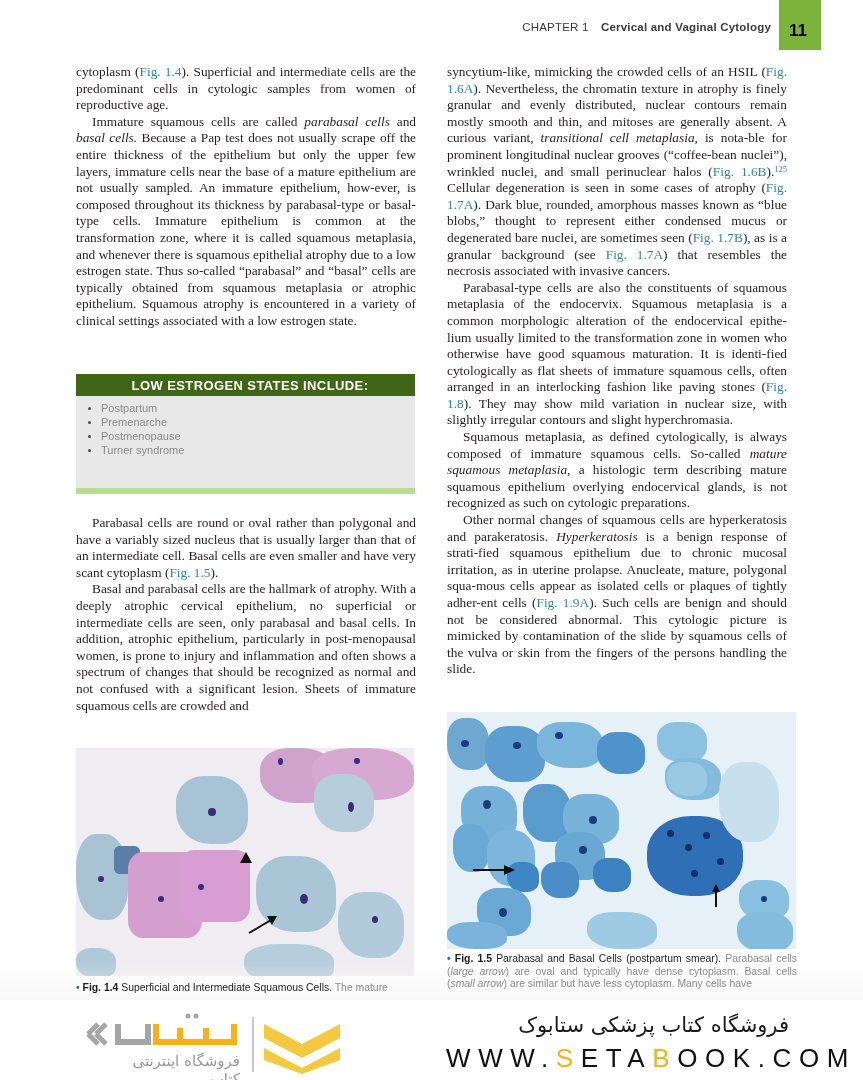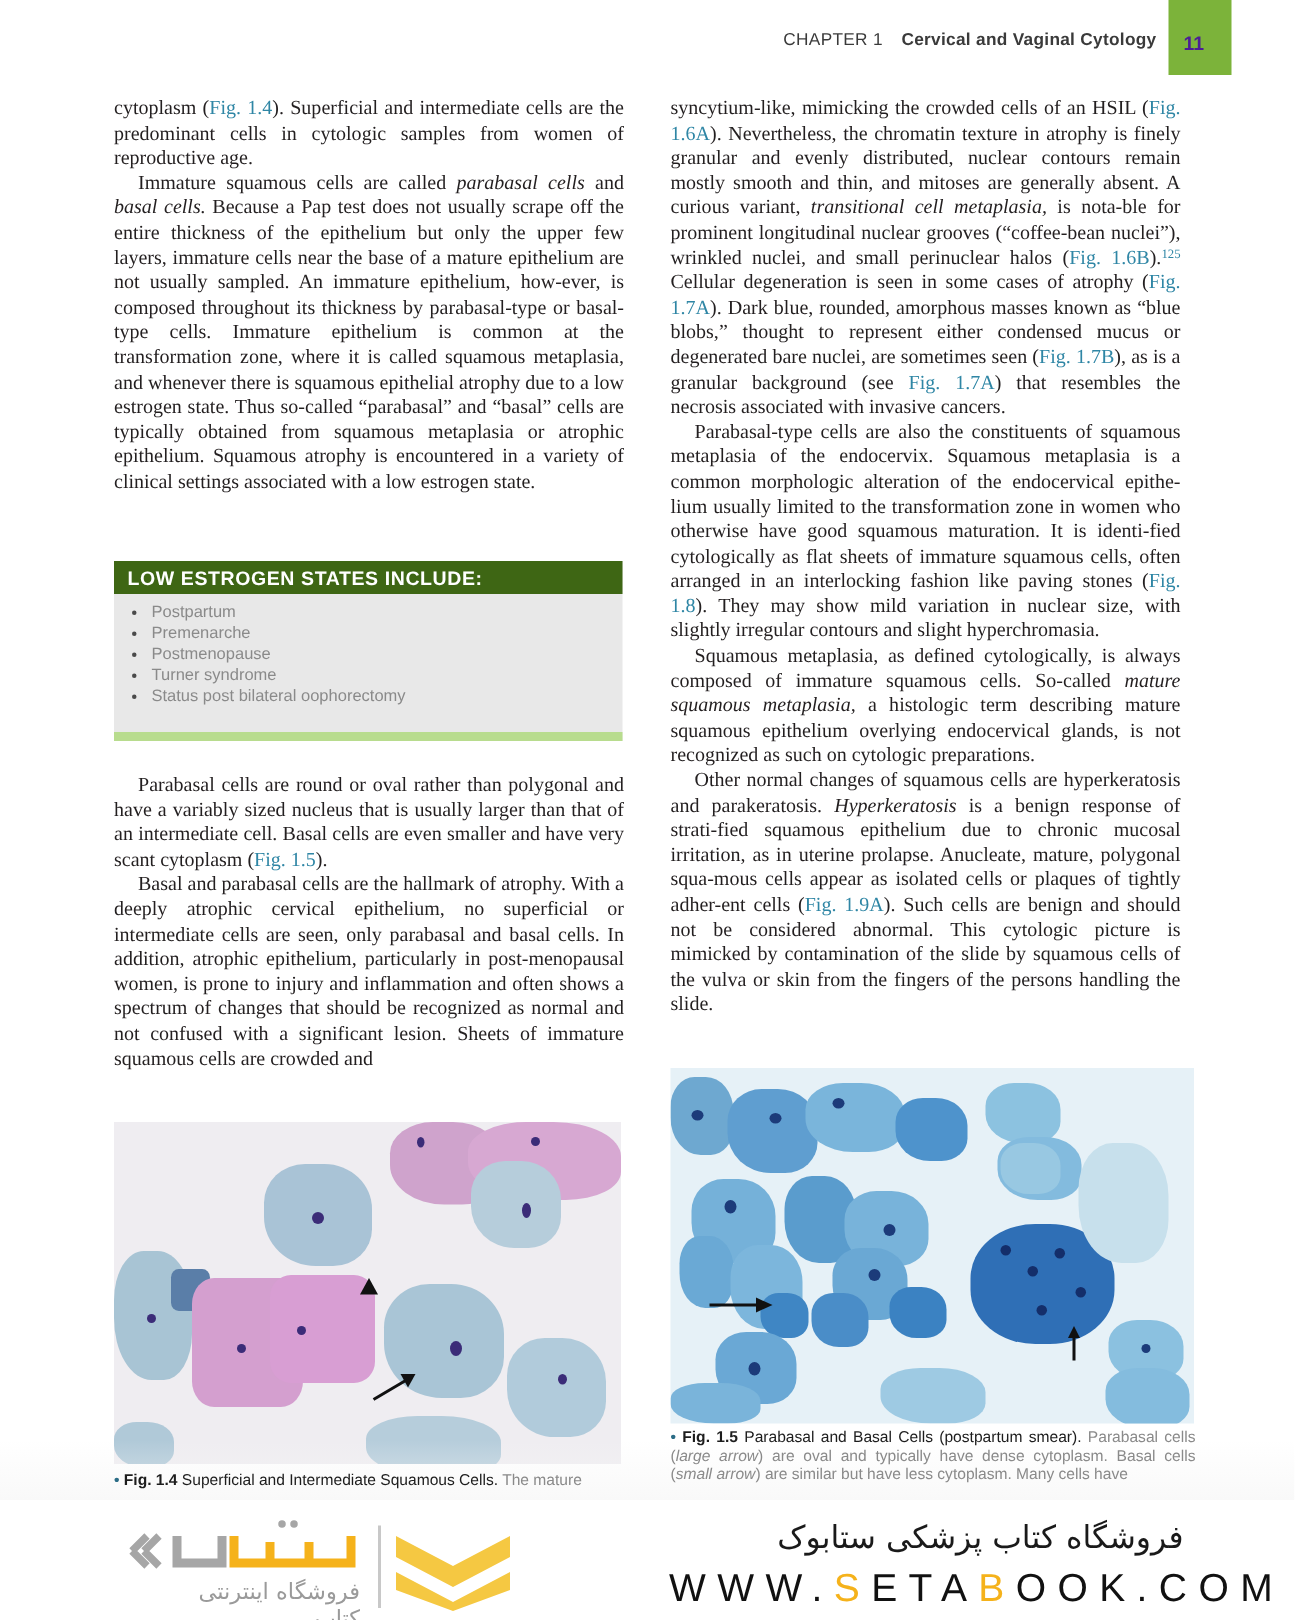--- a/index.html
+++ b/index.html
@@ -12,22 +12,22 @@
   }
   .running-head .chapter {
     position: absolute; right: 92px; top: 21px;
     font-family: "Liberation Sans", "DejaVu Sans", sans-serif;
     font-size: 11.5px; color: #3a3a3a; letter-spacing: 0.2px; white-space: nowrap;
   }
   .running-head .chapter .num { margin-right: 9px; }
   .running-head .chapter .title { font-weight: bold; color: #3a3a3a; margin-top: 14px; }
   .running-head .pageno {
     position: absolute; right: 42px; top: 0; width: 42px; height: 50px;
-    background: #7cb33a; color: #4c1d95;
-    font-family: "Liberation Sans", "DejaVu Sans", sans-serif; font-weight: bold; font-size: 13px;
+    background: #7cb33a; color: #000000;
+    font-family: "Liberation Sans", "DejaVu Sans", sans-serif; font-weight: bold; font-size: 17px;
     padding: 21px 0 0 10px;
   }
 
   
   .col {
     position: absolute; top: 64px; width: 340px;
     font-size: 13.35px; line-height: 16.6px; text-align: justify; hyphens: manual;
   }
   .col.left { left: 76px; }
   .col.right { left: 447px; }
@@ -38,21 +38,21 @@
   em { font-style: italic; }
 
   
   .box {
     position: absolute; left: 76px; top: 374px; width: 339px; height: 120px;
     background: #e8e8e8;
   }
   .box .box-head {
     height: 22px; background: #3e6614; color: #ffffff;
     font-family: "Liberation Sans", "DejaVu Sans", sans-serif; font-weight: bold;
-    font-size: 13px; padding: 4px 0 0 9px; letter-spacing: 0.4px;
+    font-size: 13px; padding: 4px 0 0 9px; letter-spacing: 0.4px; text-align: center;
   }
   .box ul { list-style: none; padding: 5px 0 0 12px; }
   .box li {
     font-family: "Liberation Sans", "DejaVu Sans", sans-serif; font-size: 11px; line-height: 14px; color: #8a8a8a;
     position: relative; padding-left: 13px;
   }
   .box li::before {
     content: ""; position: absolute; left: 0; top: 6px; width: 3px; height: 3px; border-radius: 50%; background: #4a4a4a;
   }
   .box .box-foot {
@@ -116,21 +116,20 @@
   <p class="ind"><span>Immature squamous cells are called </span><em>parabasal cells</em><span> and </span><em>basal cells.</em><span> Because a Pap test does not usually scrape off the entire thickness of the epithelium but only the upper few layers, immature cells near the base of a mature epithelium are not usually sampled. An immature epithelium, how-ever, is composed throughout its thickness by parabasal-type or basal-type cells. Immature epithelium is common at the transformation zone, where it is called squamous metaplasia, and whenever there is squamous epithelial atrophy due to a low estrogen state. Thus so-called “parabasal” and “basal” cells are typically obtained from squamous metaplasia or atrophic epithelium. Squamous atrophy is encountered in a variety of clinical settings associated with a low estrogen state.</span></p>
 </div>
 
 <div class="box">
   <div class="box-head">LOW ESTROGEN STATES INCLUDE:</div>
   <ul>
     <li>Postpartum</li>
     <li>Premenarche</li>
     <li>Postmenopause</li>
     <li>Turner syndrome</li>
-    <li>Status post bilateral oophorectomy</li>
   </ul>
   <div class="box-foot"></div>
 </div>
 
 <div class="col left" style="top:515px;">
   <p class="ind"><span>Parabasal cells are round or oval rather than polygonal and have a variably sized nucleus that is usually larger than that of an intermediate cell. Basal cells are even smaller and have very scant cytoplasm (</span><a class="fig-ref">Fig. 1.5</a><span>).</span></p>
   <p class="ind"><span>Basal and parabasal cells are the hallmark of atrophy. With a deeply atrophic cervical epithelium, no superficial or intermediate cells are seen, only parabasal and basal cells. In addition, atrophic epithelium, particularly in post-menopausal women, is prone to injury and inflammation and often shows a spectrum of changes that should be recognized as normal and not confused with a significant lesion. Sheets of immature squamous cells are crowded and</span></p>
 </div>
 
 <div class="col right">

